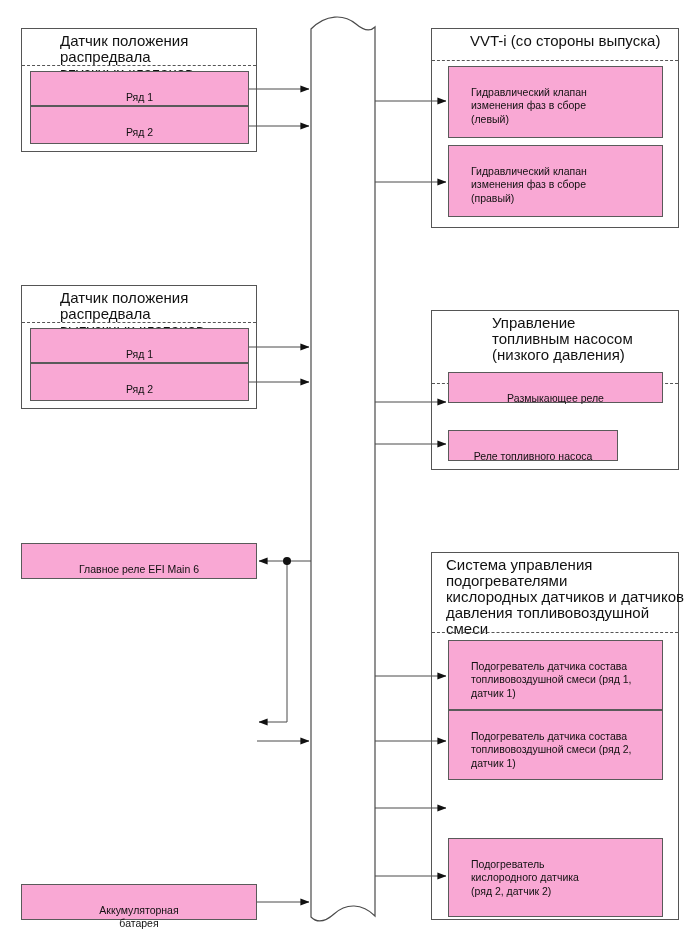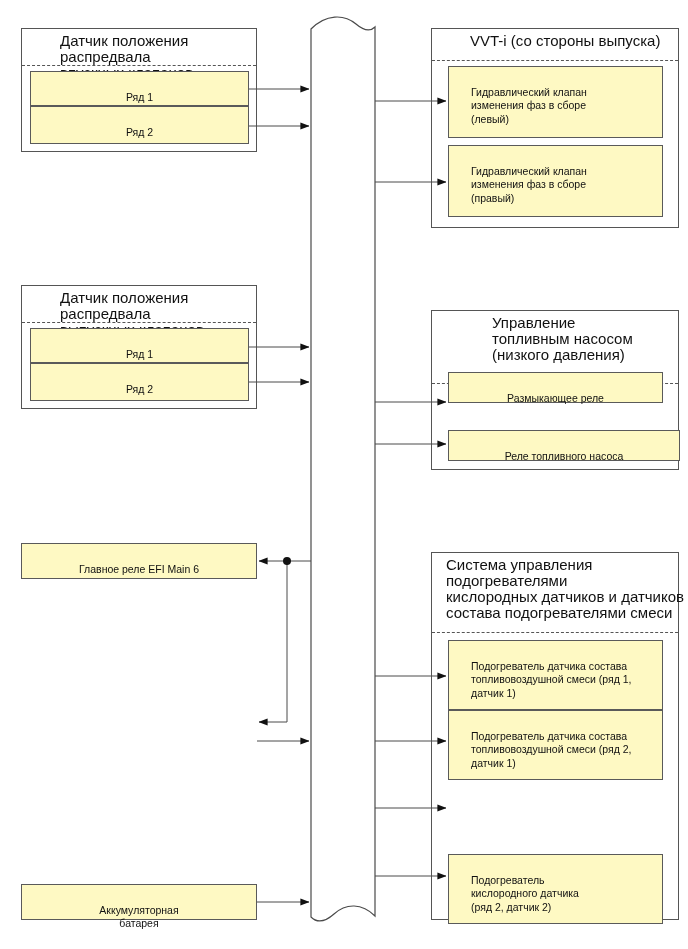--- a/index.html
+++ b/index.html
@@ -32,21 +32,21 @@
     color: #111;
   }
   .dash-sep {
     position: absolute;
     border-top: 1px dashed #555;
     height: 0;
   }
   .inner {
     position: absolute;
     border: 1px solid #5a5a5a;
-    background: #fef9c3;
+    background: #f9a8d4;
     font-size: 10.5px;
     line-height: 13.5px;
     white-space: pre-line;
     color: #111;
   }
   .inner .txt {
     display: block;
     padding-top: 5px;
     padding-left: 22px;
   }
@@ -124,41 +124,41 @@
 
   <div class="outer" style="position:absolute; left:431px; top:310px; width:248px; height:160px;"></div>
   <div class="outer-title" style="left:492px; top:315px; width:185px; text-align:left;">Управление
 топливным насосом
 (низкого давления)</div>
   <div class="dash-sep" style="left:432px; top:383px; width:246px;"></div>
 
   <div class="inner ctr" style="left:448px; top:372px; width:215px; height:31px;">
     <span class="txt">Размыкающее реле</span>
   </div>
-  <div class="inner ctr" style="left:448px; top:430px; width:232px; height:31px;">
+  <div class="inner ctr" style="left:448px; top:430px; width:170px; height:31px;">
     <span class="txt">Реле топливного насоса</span>
   </div>
 
   <div class="outer" style="position:absolute; left:431px; top:552px; width:248px; height:368px;"></div>
   <div class="outer-title" style="left:446px; top:557px; width:240px; text-align:left;">Система управления подогревателями
 кислородных датчиков и датчиков
-состава подогревателями смеси</div>
+давления топливовоздушной смеси</div>
   <div class="dash-sep" style="left:432px; top:632px; width:246px;"></div>
 
   <div class="inner" style="left:448px; top:640px; width:215px; height:70px;">
     <span class="txt">Подогреватель датчика состава
 топливовоздушной смеси (ряд 1,
 датчик 1)</span>
   </div>
   <div class="inner" style="left:448px; top:710px; width:215px; height:70px;">
     <span class="txt">Подогреватель датчика состава
 топливовоздушной смеси (ряд 2,
 датчик 1)</span>
   </div>
-  <div class="inner" style="left:448px; top:838px; width:215px; height:70px;margin-top:16px;">
+  <div class="inner" style="left:448px; top:838px; width:215px; height:79px;">
     <span class="txt">Подогреватель
 кислородного датчика
 (ряд 2, датчик 2)</span>
   </div>
 
   <svg class="overlay" viewBox="0 0 688 949" xmlns="http://www.w3.org/2000/svg">
     <defs>
       <marker id="ah" markerWidth="9" markerHeight="8" refX="8.6" refY="4" orient="auto" markerUnits="userSpaceOnUse">
         <path d="M0,0.4 L9,4 L0,7.6 z" fill="#111"></path>
       </marker>

